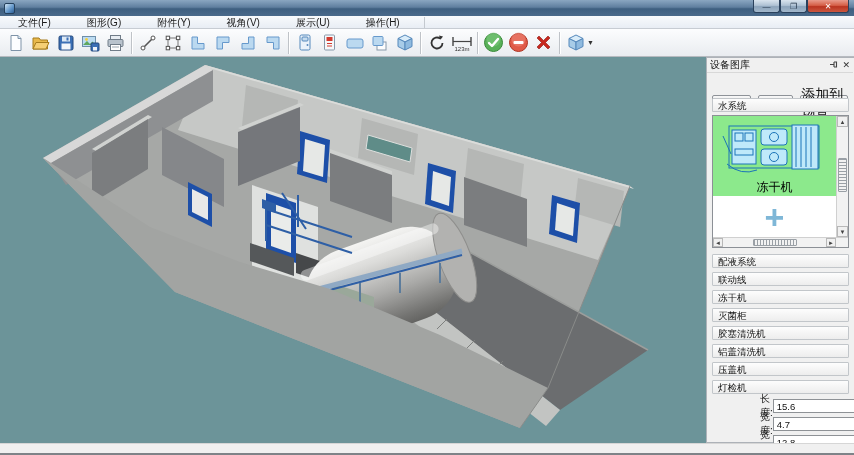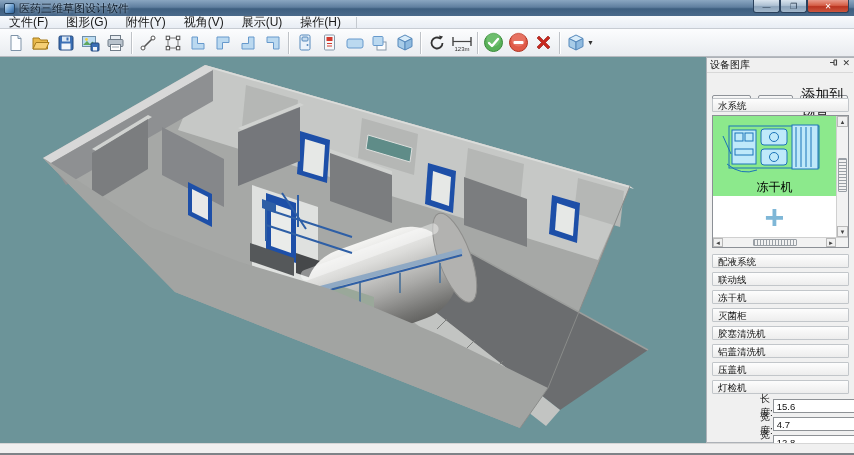--- a/index.html
+++ b/index.html
@@ -19,41 +19,41 @@
     display:flex; align-items:center; justify-content:center; font-size:8px; color:#1C2E42;
     background:linear-gradient(#D9E4EE 0%, #AFC2D4 45%, #8CA4BB 55%, #A3B8CC 100%); }
   .win-btn.min, .win-btn.max { width:27px; }
   .win-btn.close { width:42px; color:#FFF;
     background:linear-gradient(#E89B8C 0%, #D55F47 45%, #B93420 55%, #CC5740 100%); }
 
   
   .menubar { position:absolute; left:0; top:16px; width:854px; height:13px;
     background:linear-gradient(#F8FAFC,#E8EDF4); border-bottom:1px solid #C7CCD3;
     display:flex; align-items:center; }
-  .menu-item { font-size:12px; color:#1A1A1A; padding:0 9px; line-height:13px; cursor:default; }
+  .menu-item { font-size:10px; color:#1A1A1A; padding:0 18px; line-height:13px; cursor:default; }
   .menu-rule { width:1px; height:11px; background:#C4C9CF; margin-left:6px; }
 
   
   .toolbar { position:absolute; left:0; top:29px; width:854px; height:28px;
     background:linear-gradient(#FCFDFE,#E9ECF0); border-bottom:1px solid #B6BABF;
     display:flex; align-items:center; padding-left:3px; }
   .tbtn { width:25px; height:25px; display:flex; align-items:center; justify-content:center; }
   .tbtn svg { display:block; }
   .tsep { width:1px; height:22px; background:#BFC3C8; margin:0 3px; box-shadow:1px 0 0 #FFF; }
   .caret { font-size:7px; color:#333; margin-left:1px; }
 
   
   .viewport { position:absolute; left:0; top:57px; width:706px; height:386px; background:#6C9499; }
   .viewport svg { display:block; }
 
   
   .panel { position:absolute; left:706px; top:57px; width:148px; height:386px;
     background:#F0F0F0; border:1px solid #ADB2B8; border-right:none; }
   .panel-header { position:absolute; left:0; top:0; width:146px; height:15px;
-    display:flex; padding:0 3px; border-bottom:1px solid #D8D8D8; }
+    display:flex; align-items:center; padding:0 3px; border-bottom:1px solid #D8D8D8; }
   .panel-title { font-size:10px; color:#111; flex:1; }
   .panel-hicon { font-size:9px; color:#333; margin-left:4px; line-height:10px; }
   .btn-row { position:absolute; left:0; top:17px; width:146px; height:21px;
     display:flex; align-items:center; padding:0 5px; gap:7px; }
   .wbtn { height:17px; border:1px solid #8E9298; border-radius:2px; font-size:10px; color:#111;
     background:linear-gradient(#F8F8F8,#E6E6E6 48%,#D9D9D9 52%,#E9E9E9); 
     display:flex; align-items:center; justify-content:center;margin-top:36px; }
   .wbtn.b1 { width:44px; } .wbtn.b2 { width:40px; } .wbtn.b3 { width:54px; font-size:14px; }
   .cat-bar { position:absolute; left:5px; width:137px; height:14px; line-height:14px;
     font-size:9.5px; color:#111; padding-left:5px; border:1px solid #C2C6CA; border-radius:1px;
@@ -85,21 +85,20 @@
   .statusbar { position:absolute; left:0; top:443px; width:854px; height:12px;
     background:#F0F0F0; border-top:1px solid #D6D6D6; border-bottom:2px solid #7E8388; }
 </style>
 </head>
 <body>
 
 <div id="window">
 
   <div class="titlebar">
     <div class="app-icon"></div>
-    <div class="title-text">医药三维草图设计软件</div>
     <div class="win-btns">
       <div class="win-btn min">—</div>
       <div class="win-btn max">❐</div>
       <div class="win-btn close">✕</div>
     </div>
   </div>
 
   <div class="menubar">
     <div class="menu-item">文件(F)</div>
     <div class="menu-item">图形(G)</div>

